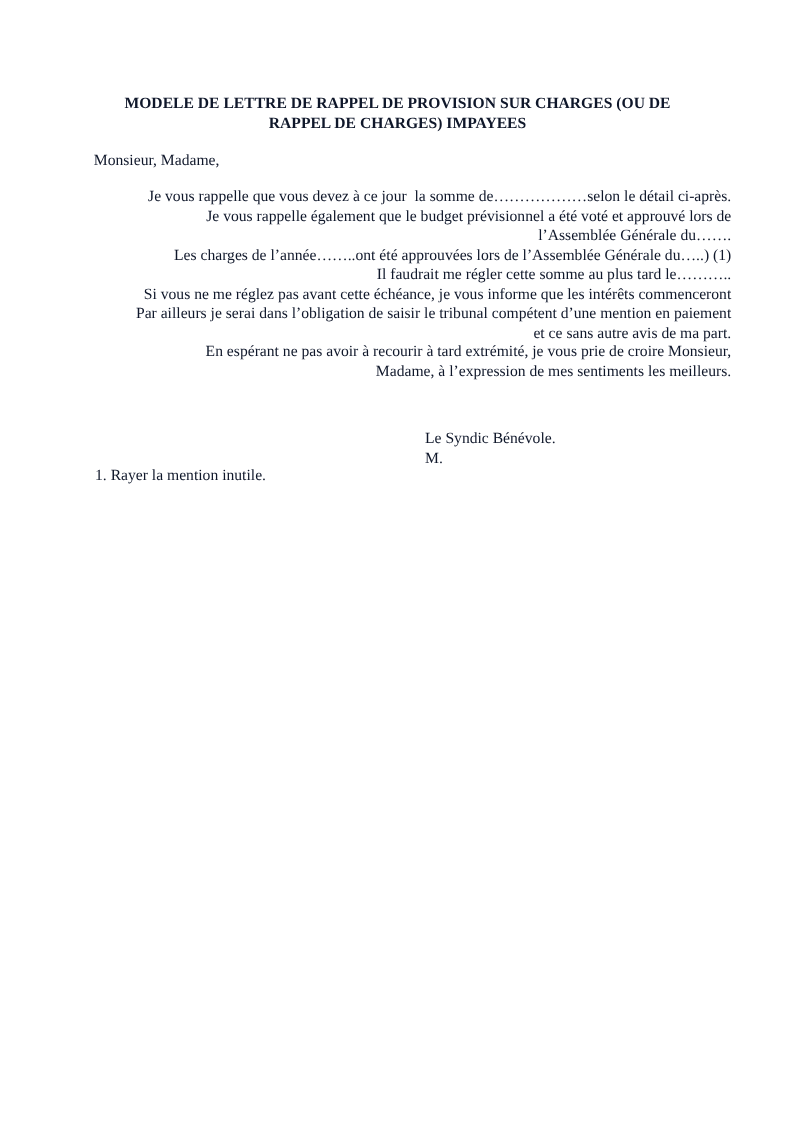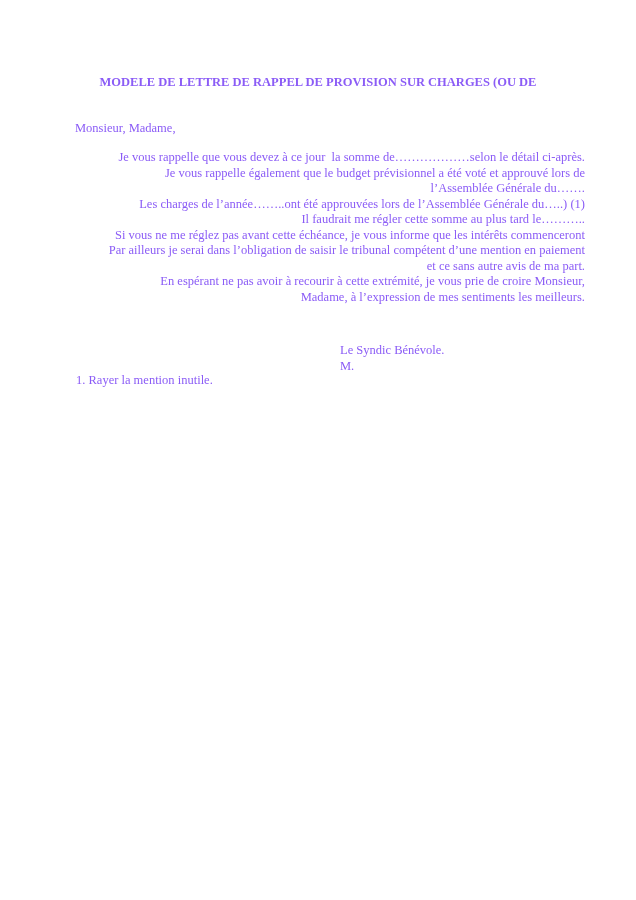--- a/index.html
+++ b/index.html
@@ -5,21 +5,21 @@
   html, body {
     margin: 0;
     padding: 0;
     background: #ffffff;
   }
   .page {
     position: relative;
     width: 636px;
     height: 900px;
     background: #ffffff;
-    color: #8b5cf6;
+    color: #0f172a;
     font-family: "Liberation Serif", "DejaVu Serif", serif;
     font-size: 12.5px;
     line-height: 15.5px;
     overflow: hidden;
   }
   .title-block {
     position: absolute;
     top: 75px;
     left: 0;
     right: 0;
@@ -54,34 +54,35 @@
     left: 76px;
   }
 </style>
 </head>
 <body>
 
 <div class="page">
 
   <div class="title-block">
     <div class="line">MODELE DE LETTRE DE RAPPEL DE PROVISION SUR CHARGES (OU DE</div>
+    <div class="line">RAPPEL DE CHARGES) IMPAYEES</div>
   </div>
 
   <div class="salutation">Monsieur, Madame,</div>
 
   <div class="body-block">
     <div class="line">Je vous rappelle que vous devez à ce jour  la somme de………………selon le détail ci-après.</div>
     <div class="line">Je vous rappelle également que le budget prévisionnel a été voté et approuvé lors de</div>
     <div class="line">l’Assemblée Générale du…….</div>
     <div class="line">Les charges de l’année……..ont été approuvées lors de l’Assemblée Générale du…..) (1)</div>
     <div class="line">Il faudrait me régler cette somme au plus tard le………..</div>
     <div class="line">Si vous ne me réglez pas avant cette échéance, je vous informe que les intérêts commenceront</div>
     <div class="line">Par ailleurs je serai dans l’obligation de saisir le tribunal compétent d’une mention en paiement</div>
     <div class="line">et ce sans autre avis de ma part.</div>
-    <div class="line">En espérant ne pas avoir à recourir à cette extrémité, je vous prie de croire Monsieur,</div>
+    <div class="line">En espérant ne pas avoir à recourir à tard extrémité, je vous prie de croire Monsieur,</div>
     <div class="line">Madame, à l’expression de mes sentiments les meilleurs.</div>
   </div>
 
   <div class="signature-block">
     <div class="line">Le Syndic Bénévole.</div>
     <div class="line">M.</div>
   </div>
 
   <div class="footnote">1. Rayer la mention inutile.</div>
 

